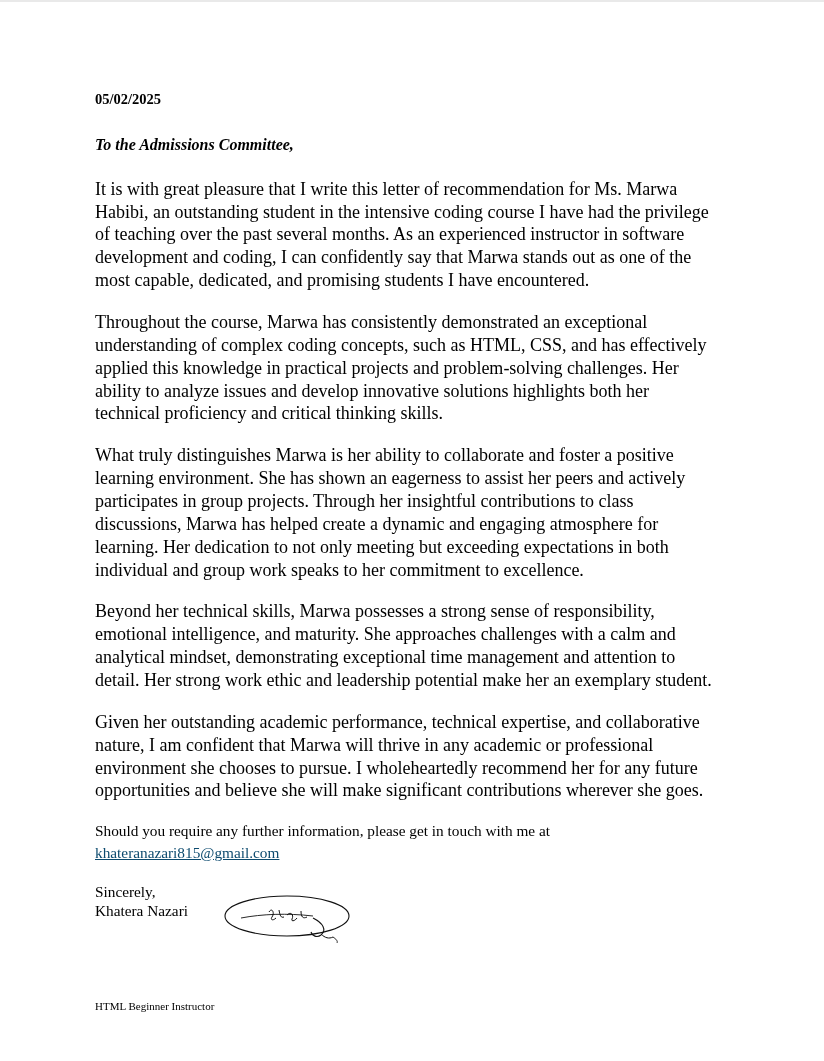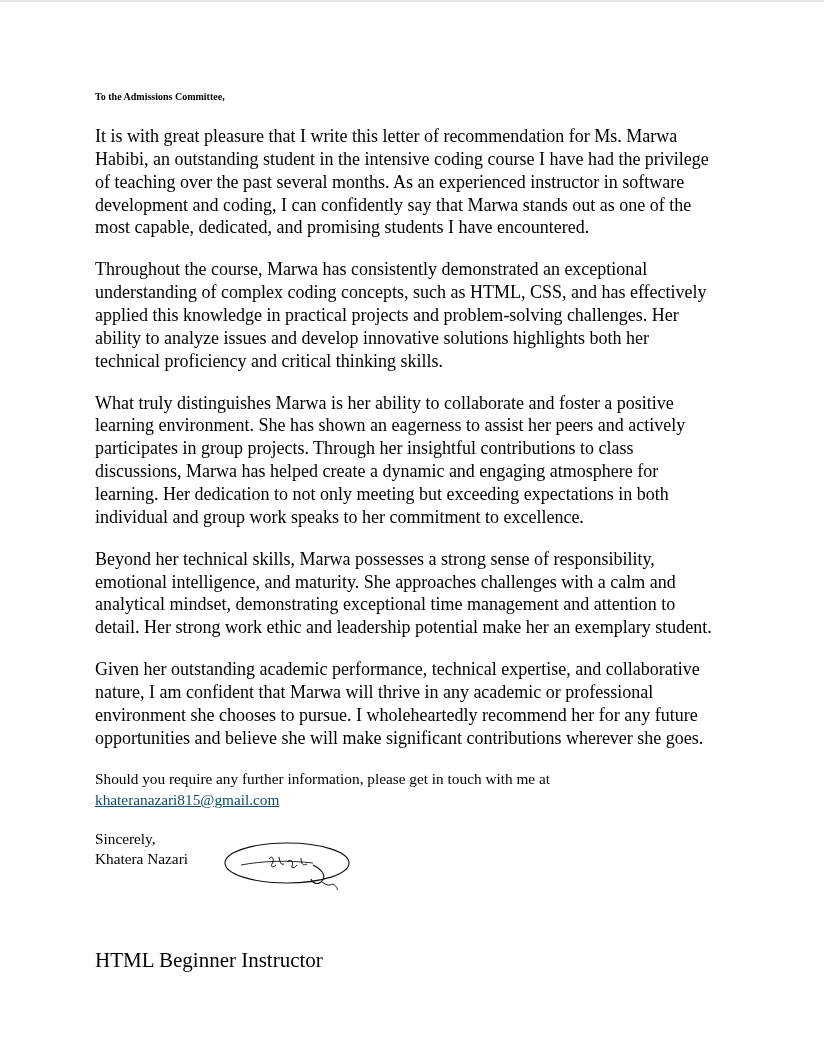--- a/index.html
+++ b/index.html
@@ -37,23 +37,24 @@
     width: 620px;
   }
   .date {
     font-weight: bold;
     font-size: 14.5px;
     line-height: 1.3;
     margin: 0 0 26px 0;
   }
   .salutation {
     font-weight: bold;
-    font-size: 10px;
+    font-size: 16px;
     line-height: 1.3;
     margin: 0 0 22px 0;
+    font-style: italic;
   }
   p.body-para {
     font-size: 18px;
     line-height: 1.27;
     margin: 0 0 19px 0;
     text-align: left;
   }
   .contact-line {
     font-size: 15.3px;
     line-height: 1.27;
@@ -78,32 +79,33 @@
     position: absolute;
     left: 122px;
     top: 6px;
     width: 150px;
     height: 62px;
   }
   .sign-footer {
     margin-top: 38px;
   }
   .sign-footer div {
-    font-size: 21px;
+    font-size: 11px;
     line-height: 1.25;
   }
 </style>
 </head>
 <body>
 
 <div class="page">
   <div class="page-border-top"></div>
 
   <div class="content">
 
+    <div class="date">05/02/2025</div>
 
     <div class="salutation">To the Admissions Committee,</div>
 
     <p class="body-para">It is with great pleasure that I write this letter of recommendation for Ms. Marwa Habibi, an outstanding student in the intensive coding course I have had the privilege of teaching over the past several months. As an experienced instructor in software development and coding, I can confidently say that Marwa stands out as one of the most capable, dedicated, and promising students I have encountered.</p>
     <p class="body-para">Throughout the course, Marwa has consistently demonstrated an exceptional understanding of complex coding concepts, such as HTML, CSS, and has effectively applied this knowledge in practical projects and problem-solving challenges. Her ability to analyze issues and develop innovative solutions highlights both her technical proficiency and critical thinking skills.</p>
     <p class="body-para">What truly distinguishes Marwa is her ability to collaborate and foster a positive learning environment. She has shown an eagerness to assist her peers and actively participates in group projects. Through her insightful contributions to class discussions, Marwa has helped create a dynamic and engaging atmosphere for learning. Her dedication to not only meeting but exceeding expectations in both individual and group work speaks to her commitment to excellence.</p>
     <p class="body-para">Beyond her technical skills, Marwa possesses a strong sense of responsibility, emotional intelligence, and maturity. She approaches challenges with a calm and analytical mindset, demonstrating exceptional time management and attention to detail. Her strong work ethic and leadership potential make her an exemplary student.</p>
     <p class="body-para">Given her outstanding academic performance, technical expertise, and collaborative nature, I am confident that Marwa will thrive in any academic or professional environment she chooses to pursue. I wholeheartedly recommend her for any future opportunities and believe she will make significant contributions wherever she goes.</p>
 
     <div class="contact-line">Should you require any further information, please get in touch with me at</div>

